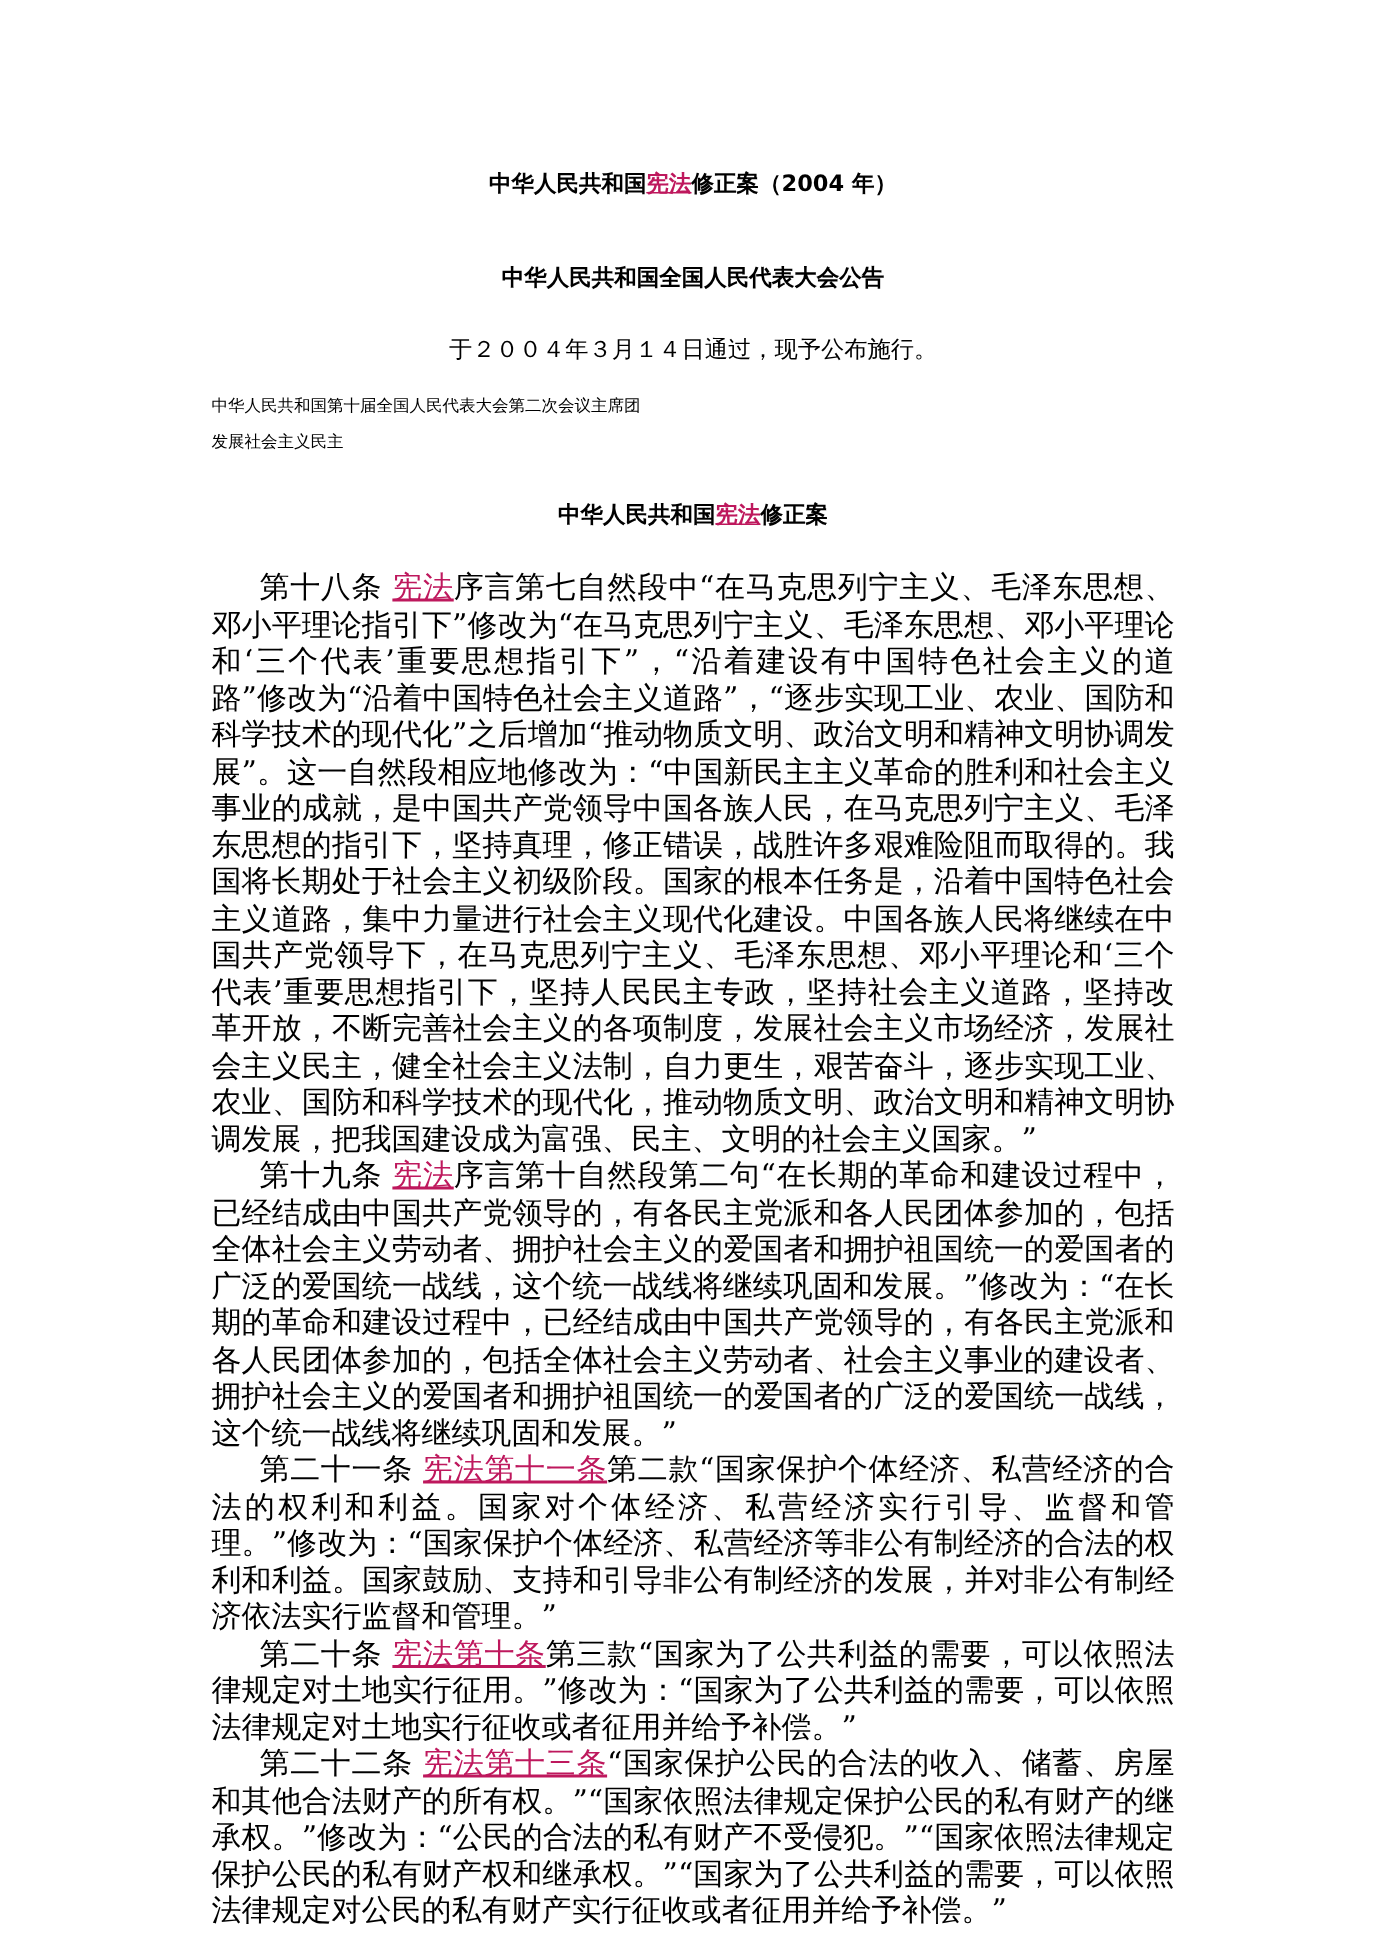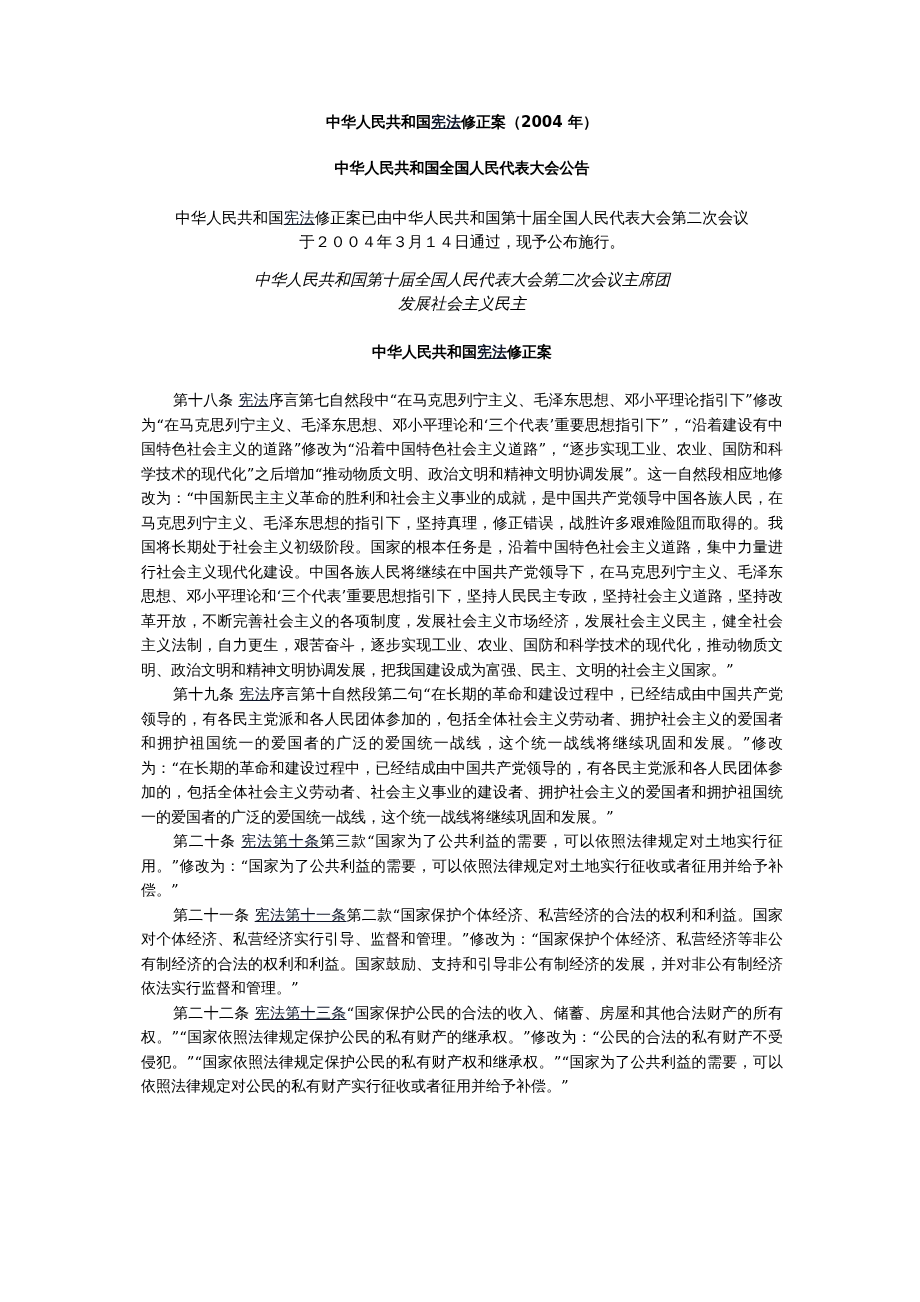--- a/index.html
+++ b/index.html
@@ -2,52 +2,51 @@
 <html><head>
 <meta charset="utf-8">
 <style>
   html, body { margin: 0; padding: 0; background: #ffffff; }
   body { width: 920px; height: 1302px; position: relative; overflow: hidden;
          font-family: "DejaVu Serif", "Liberation Serif", serif; color: #000; }
   .page { position: absolute; left: 141px; top: 110px; width: 642px; }
   .title { text-align: center; font-weight: bold; font-size: 15px;
            font-family: "DejaVu Sans", "Liberation Sans", sans-serif; margin: 0; line-height: 24px; }
   .t1 { margin-top: 0; }
-  .t2 { margin-top: 24px; font-family: Liberation Mono, monospace; }
+  .t2 { margin-top: 39px; }
   .notice { margin-top: 24px; text-align: center; font-size: 15.5px; line-height: 24px; }
-  .sign { text-align: center; font-size: 16px; line-height: 24px; margin-top: 14px; font-style: italic; }
+  .sign { text-align: left; font-size: 11px; line-height: 24px; margin-top: 14px; }
   .t3 { margin-top: 24px; }
   .t4 { margin-top: 24px; }
   .articles { margin-top: 24px; }
-  .para { text-indent: 32px; text-align: justify; font-size: 15px; line-height: 24.5px; margin: 0; }
-  a.link { color: #0f172a; text-decoration: underline; }
+  .para { text-indent: 32px; text-align: justify; font-size: 20px; line-height: 24.5px; margin: 0; }
+  a.link { color: #be185d; text-decoration: underline; }
 </style>
 </head>
 <body>
 
 <div class="page">
 
   <p class="title t1"><span>中华人民共和国</span><a class="link" href="#">宪法</a><span>修正案（2004 年）</span></p>
 
   <p class="title t2">中华人民共和国全国人民代表大会公告</p>
 
   <div class="notice">
-    <div><span>中华人民共和国</span><a class="link" href="#">宪法</a><span>修正案已由中华人民共和国第十届全国人民代表大会第二次会议</span></div>
     <div>于２００４年３月１４日通过，现予公布施行。</div>
   </div>
 
   <div class="sign">
     <div>中华人民共和国第十届全国人民代表大会第二次会议主席团</div>
     <div>发展社会主义民主</div>
   </div>
 
   <p class="title t3"><span>中华人民共和国</span><a class="link" href="#">宪法</a><span>修正案</span></p>
 
 
   <div class="articles">
     <p class="para"><span>第十八条 </span><a class="link" href="#">宪法</a><span>序言第七自然段中“在马克思列宁主义、毛泽东思想、邓小平理论指引下”修改为“在马克思列宁主义、毛泽东思想、邓小平理论和‘三个代表’重要思想指引下”，“沿着建设有中国特色社会主义的道路”修改为“沿着中国特色社会主义道路”，“逐步实现工业、农业、国防和科学技术的现代化”之后增加“推动物质文明、政治文明和精神文明协调发展”。这一自然段相应地修改为：“中国新民主主义革命的胜利和社会主义事业的成就，是中国共产党领导中国各族人民，在马克思列宁主义、毛泽东思想的指引下，坚持真理，修正错误，战胜许多艰难险阻而取得的。我国将长期处于社会主义初级阶段。国家的根本任务是，沿着中国特色社会主义道路，集中力量进行社会主义现代化建设。中国各族人民将继续在中国共产党领导下，在马克思列宁主义、毛泽东思想、邓小平理论和‘三个代表’重要思想指引下，坚持人民民主专政，坚持社会主义道路，坚持改革开放，不断完善社会主义的各项制度，发展社会主义市场经济，发展社会主义民主，健全社会主义法制，自力更生，艰苦奋斗，逐步实现工业、农业、国防和科学技术的现代化，推动物质文明、政治文明和精神文明协调发展，把我国建设成为富强、民主、文明的社会主义国家。”</span></p>
     <p class="para"><span>第十九条 </span><a class="link" href="#">宪法</a><span>序言第十自然段第二句“在长期的革命和建设过程中，已经结成由中国共产党领导的，有各民主党派和各人民团体参加的，包括全体社会主义劳动者、拥护社会主义的爱国者和拥护祖国统一的爱国者的广泛的爱国统一战线，这个统一战线将继续巩固和发展。”修改为：“在长期的革命和建设过程中，已经结成由中国共产党领导的，有各民主党派和各人民团体参加的，包括全体社会主义劳动者、社会主义事业的建设者、拥护社会主义的爱国者和拥护祖国统一的爱国者的广泛的爱国统一战线，这个统一战线将继续巩固和发展。”</span></p>
+    <p class="para"><span>第二十一条 </span><a class="link" href="#">宪法第十一条</a><span>第二款“国家保护个体经济、私营经济的合法的权利和利益。国家对个体经济、私营经济实行引导、监督和管理。”修改为：“国家保护个体经济、私营经济等非公有制经济的合法的权利和利益。国家鼓励、支持和引导非公有制经济的发展，并对非公有制经济依法实行监督和管理。”</span></p>
     <p class="para"><span>第二十条 </span><a class="link" href="#">宪法第十条</a><span>第三款“国家为了公共利益的需要，可以依照法律规定对土地实行征用。”修改为：“国家为了公共利益的需要，可以依照法律规定对土地实行征收或者征用并给予补偿。”</span></p>
-    <p class="para"><span>第二十一条 </span><a class="link" href="#">宪法第十一条</a><span>第二款“国家保护个体经济、私营经济的合法的权利和利益。国家对个体经济、私营经济实行引导、监督和管理。”修改为：“国家保护个体经济、私营经济等非公有制经济的合法的权利和利益。国家鼓励、支持和引导非公有制经济的发展，并对非公有制经济依法实行监督和管理。”</span></p>
     <p class="para"><span>第二十二条 </span><a class="link" href="#">宪法第十三条</a><span>“国家保护公民的合法的收入、储蓄、房屋和其他合法财产的所有权。”“国家依照法律规定保护公民的私有财产的继承权。”修改为：“公民的合法的私有财产不受侵犯。”“国家依照法律规定保护公民的私有财产权和继承权。”“国家为了公共利益的需要，可以依照法律规定对公民的私有财产实行征收或者征用并给予补偿。”</span></p>
   </div>
 
 </div>
 
 </body></html>

